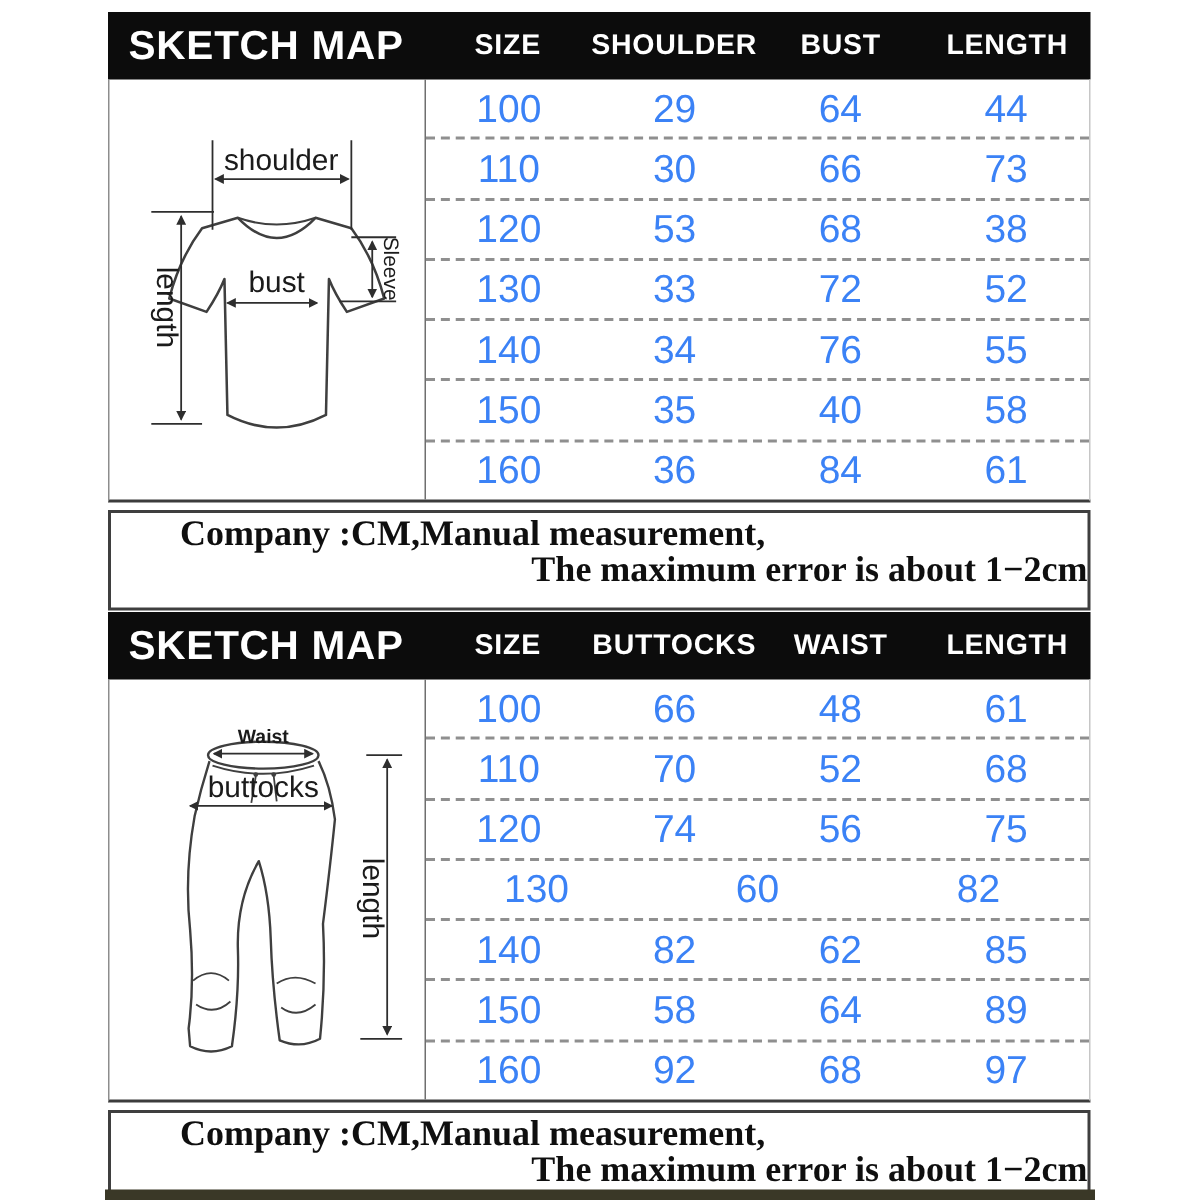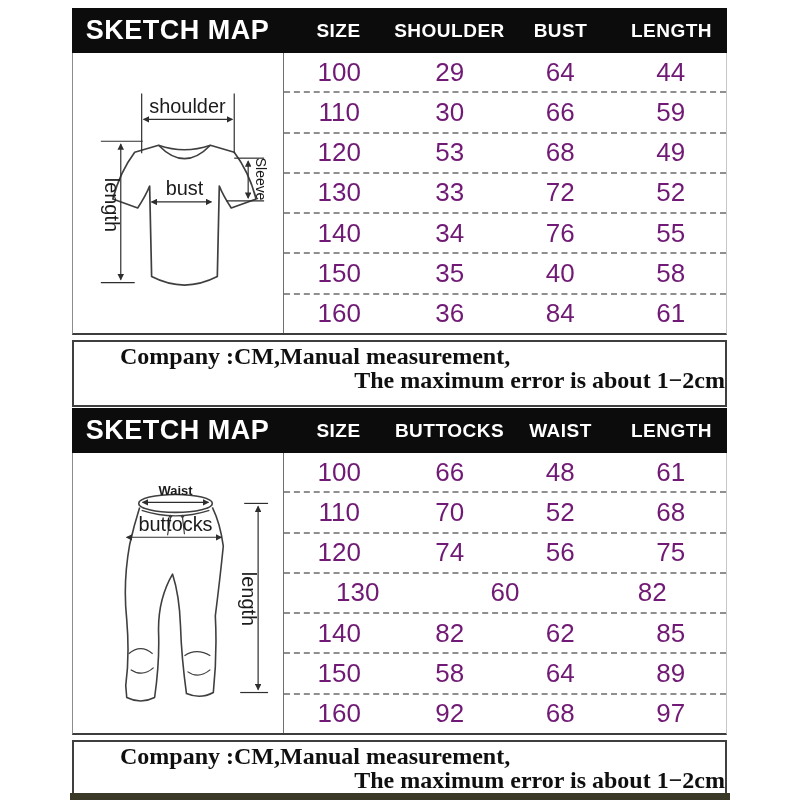--- a/index.html
+++ b/index.html
@@ -14,21 +14,21 @@
   .thead { display:flex; align-items:center; height:45px; background:#0c0c0c; color:#ffffff; }
   .th-title { width:211px; text-align:center; font-weight:bold; font-size:27px; letter-spacing:0.5px; }
   .th-col { flex:1; text-align:center; font-weight:bold; font-size:19px; letter-spacing:0.5px; }
 
   .tbody { display:flex; height:282px; border-left:1px solid #8d8d8d; border-right:1px solid #c6c6c6; border-bottom:2px solid #3c3c3c; }
   .sketch-cell { width:211px; border-right:1px solid #6f6f6f; }
   .sketch-cell svg { display:block; width:100%; height:100%; }
   .rows { flex:1; display:flex; flex-direction:column; }
   .row { flex:1; display:flex; align-items:center; }
   .row:not(:last-child) { border-bottom:2px dashed #8f8f8f; }
-  .cell { flex:1; text-align:center; font-size:26px; color:#701a75; }
+  .cell { flex:1; text-align:center; font-size:26px; color:#3b82f6; }
 
   .note { margin-top:5px; border:2px solid #3f3f3f; font-family:"Liberation Serif", serif; font-weight:bold; color:#0f0f0f; font-size:24px; line-height:24px; padding:2px 0 13px 0; }
   .note-l1 { padding-left:46px; }
   .note-l2 { padding-left:184px;text-align:right; }
 
   .bottom-strip { position:absolute; left:70px; top:793px; width:660px; height:7px; background:#3a3827; }
 
   svg text { font-family:"Liberation Sans", sans-serif; fill:#1b1b1b; }
 </style>
 </head>
@@ -81,27 +81,27 @@
           <div class="row">
             <div class="cell">100</div>
             <div class="cell">29</div>
             <div class="cell">64</div>
             <div class="cell">44</div>
           </div>
           <div class="row">
             <div class="cell">110</div>
             <div class="cell">30</div>
             <div class="cell">66</div>
-            <div class="cell">59</div>
+            <div class="cell">73</div>
           </div>
           <div class="row">
             <div class="cell">120</div>
             <div class="cell">53</div>
             <div class="cell">68</div>
-            <div class="cell">49</div>
+            <div class="cell">38</div>
           </div>
           <div class="row">
             <div class="cell">130</div>
             <div class="cell">33</div>
             <div class="cell">72</div>
             <div class="cell">52</div>
           </div>
           <div class="row">
             <div class="cell">140</div>
             <div class="cell">34</div>

